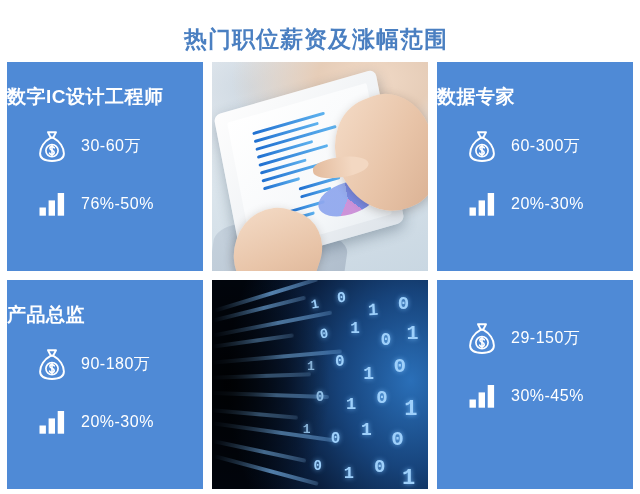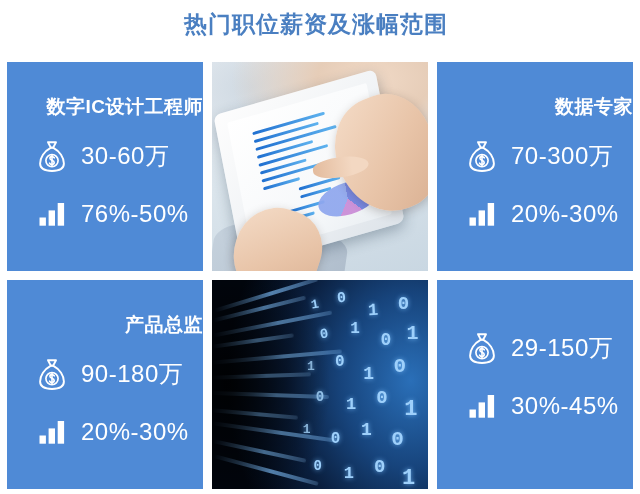--- a/index.html
+++ b/index.html
@@ -18,21 +18,21 @@
     width: 640px;
     height: 494px;
     background: #ffffff;
     box-sizing: border-box;
   }
 
   
   .page-title {
     position: absolute;
     left: 0;
-    top: 7px;
+    top: 22px;
     width: 632px;
     text-align: center;
     font-size: 23px;
     font-weight: bold;
     color: #4a7fc1;
     letter-spacing: 1px;
     line-height: 34px;
   }
 
   
@@ -47,23 +47,23 @@
     grid-template-rows: 1fr 1fr;
     column-gap: 9px;
     row-gap: 9px;
   }
 
   
   .card {
     background: #4f8ad6;
     display: flex;
     flex-direction: column;
-    align-items: flex-end;
+    align-items: flex-start;
     box-sizing: border-box;
-    padding-top: 32px;
+    padding-top: 22px;
     overflow: hidden;
   }
   .card-title {
     color: #ffffff;
     font-size: 19px;
     font-weight: bold;
     letter-spacing: 0.5px;
     text-align: center;
     line-height: 26px;
     white-space: nowrap;
@@ -86,21 +86,21 @@
     width: 34px;
     height: 36px;
     flex: 0 0 34px;
     display: flex;
     align-items: center;
     justify-content: center;
   }
   .row-icon svg { display: block; }
   .row-value {
     color: #ffffff;
-    font-size: 24px;
+    font-size: 16px;
     font-weight: normal;
     letter-spacing: 0.5px;
     white-space: nowrap;
   }
 
   
   .photo {
     position: relative;
     overflow: hidden;
     background: #dfe7ee;
@@ -299,21 +299,21 @@
         <div class="card-row">
           <span class="row-icon">
             <svg width="30" height="33" viewBox="0 0 30 33" fill="none">
               <path d="M11 2.2 L19 2.2 L16.2 7.6 L13.8 7.6 Z" stroke="#ffffff" stroke-width="1.9" stroke-linejoin="round"></path>
               <path d="M13.6 7.8 C7.2 11.2 3.1 17.6 3.1 23.6 C3.1 28.4 7.4 31 15 31 C22.6 31 26.9 28.4 26.9 23.6 C26.9 17.6 22.8 11.2 16.4 7.8 Z" stroke="#ffffff" stroke-width="1.9" stroke-linejoin="round"></path>
               <circle cx="15" cy="20.6" r="6.1" stroke="#ffffff" stroke-width="1.7"></circle>
               <path d="M17.3 17.8 C16.6 16.9 15.8 16.6 15 16.6 C13.7 16.6 12.9 17.3 12.9 18.2 C12.9 20.6 17.2 19.9 17.2 22.6 C17.2 23.7 16.3 24.5 15 24.5 C14 24.5 13.2 24.1 12.6 23.2" stroke="#ffffff" stroke-width="1.6" stroke-linecap="round"></path>
               <path d="M15 15.1 L15 26.1" stroke="#ffffff" stroke-width="1.6" stroke-linecap="round"></path>
             </svg>
           </span>
-          <span class="row-value">70-300万</span>
+          <span class="row-value">60-300万</span>
         </div>
         <div class="card-row">
           <span class="row-icon">
             <svg width="28" height="26" viewBox="0 0 28 26" fill="none">
               <rect x="1.5" y="16.5" width="6.4" height="8.2" fill="#ffffff"></rect>
               <rect x="10.6" y="9.4" width="6.4" height="15.3" fill="#ffffff"></rect>
               <rect x="19.7" y="2" width="6.4" height="22.7" fill="#ffffff"></rect>
             </svg>
           </span>
           <span class="row-value">20%-30%</span>

